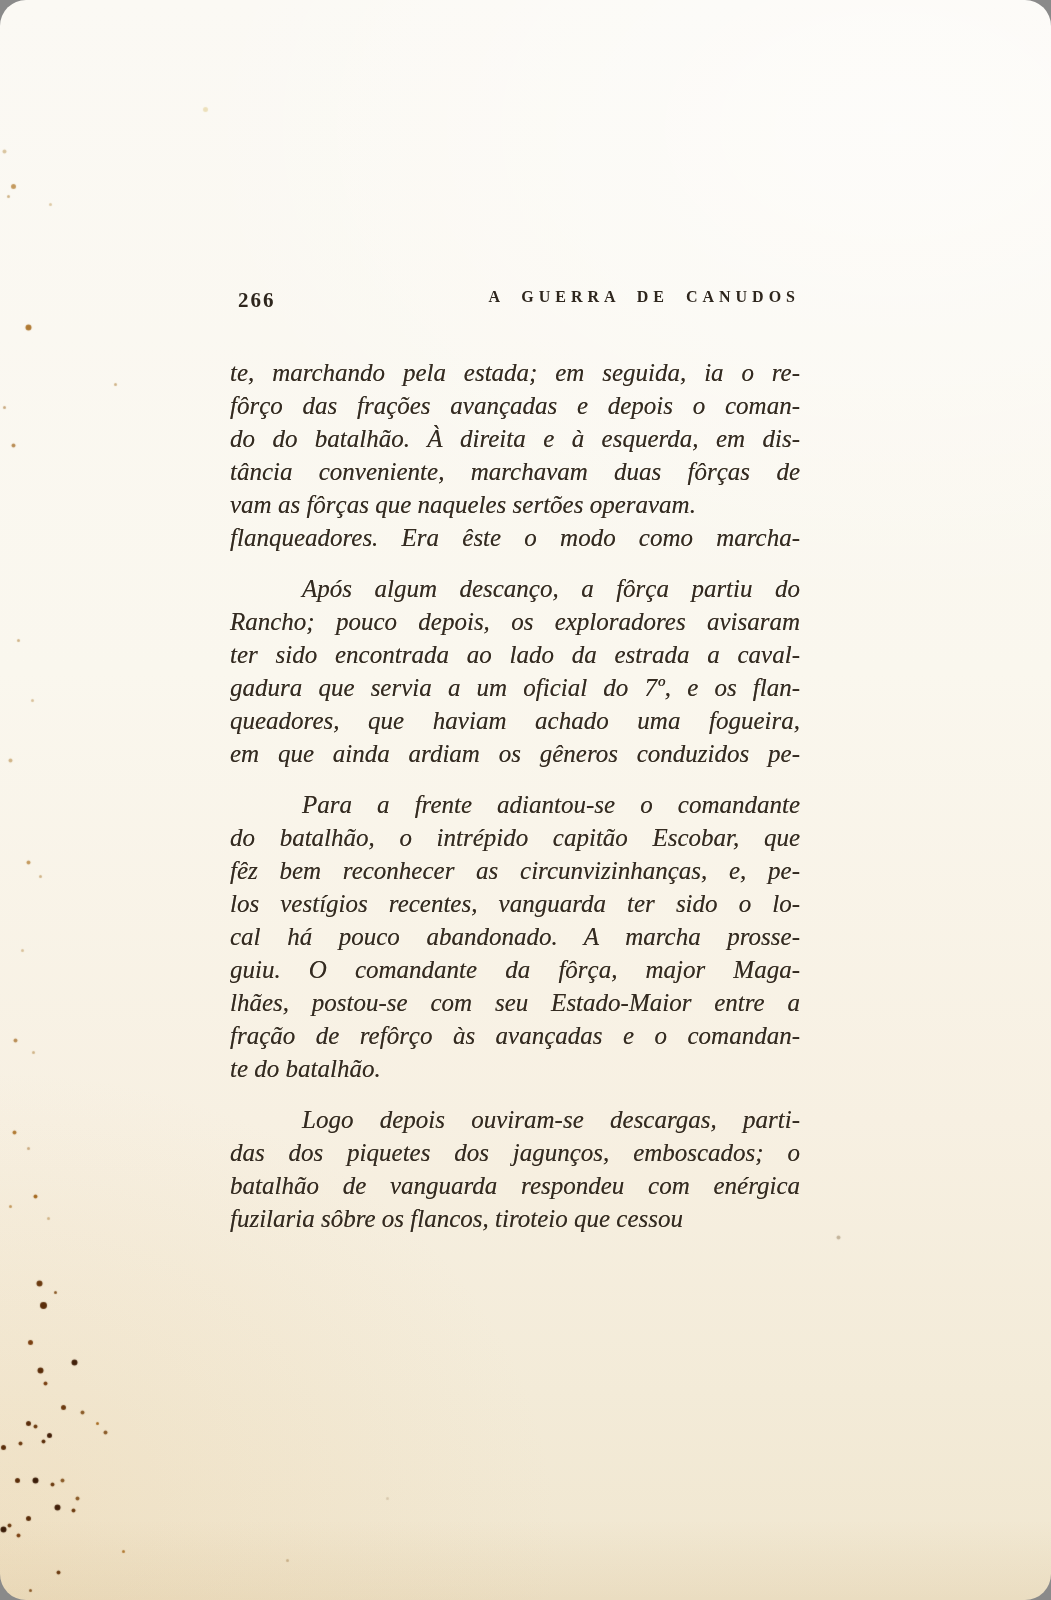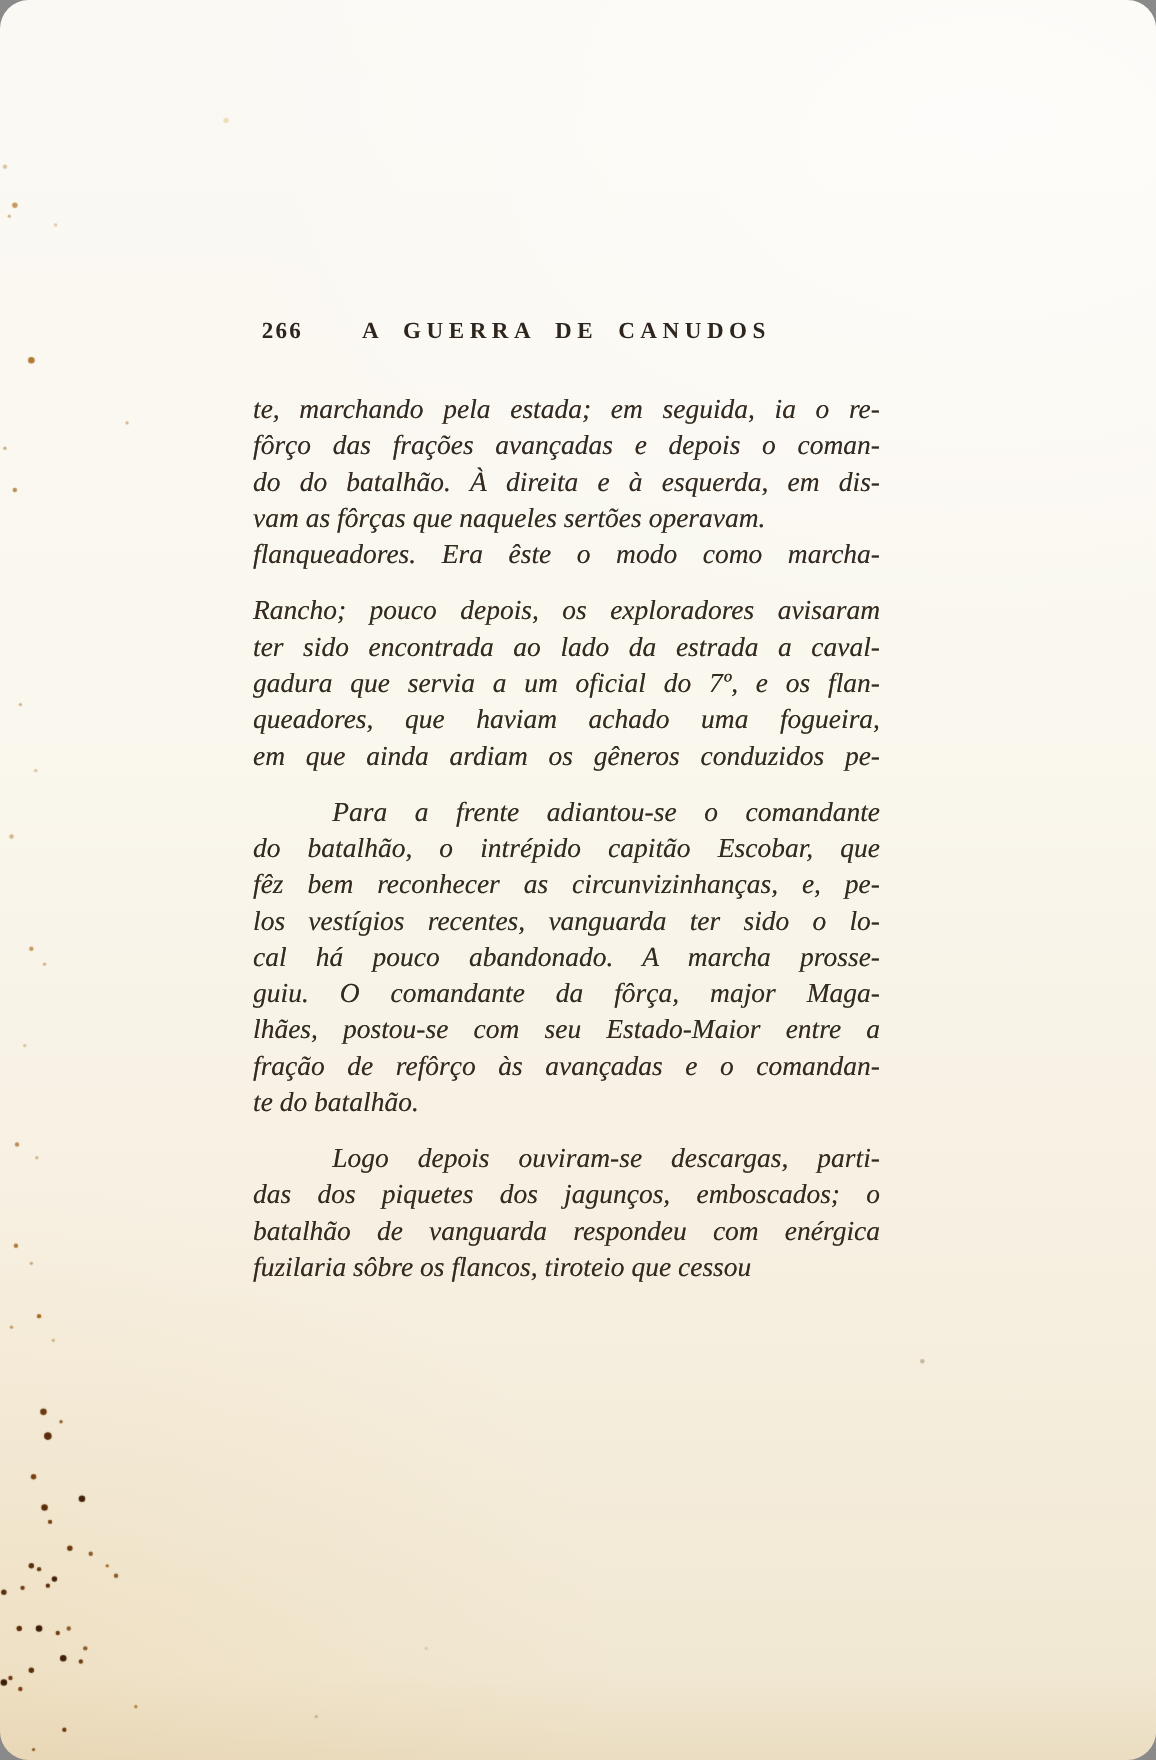--- a/index.html
+++ b/index.html
@@ -33,22 +33,22 @@
   .pagenum {
     position: absolute;
     left: 8px;
     top: 0;
     font-size: 21px;
     letter-spacing: 2px;
     font-weight: 600;
   }
   .title {
     display: block;
-    text-align: center;
-    font-size: 21px;
+    text-align: right;
+    font-size: 16px;
     font-weight: 600;
     letter-spacing: 5px;
     word-spacing: 8px;
     white-space: nowrap;
   }
 
   
   .bodytext {
     position: absolute;
     left: 230px;
@@ -150,25 +150,27 @@
     <span class="pagenum">266</span>
     <span class="title">A GUERRA DE CANUDOS</span>
   </div>
 
   <div class="bodytext">
 
     <div class="para">
       <div class="line">te, marchando pela estada; em seguida, ia o re-</div>
       <div class="line">fôrço das frações avançadas e depois o coman-</div>
       <div class="line">do do batalhão. À direita e à esquerda, em dis-</div>
+      <div class="line">tância conveniente, marchavam duas fôrças de</div>
       <div class="line last">vam as fôrças que naqueles sertões operavam.</div>
       <div class="line">flanqueadores. Era êste o modo como marcha-</div>
     </div>
 
     <div class="para">
+      <div class="line indent">Após algum descanço, a fôrça partiu do</div>
       <div class="line">Rancho; pouco depois, os exploradores avisaram</div>
       <div class="line">ter sido encontrada ao lado da estrada a caval-</div>
       <div class="line">gadura que servia a um oficial do 7º, e os flan-</div>
       <div class="line">queadores, que haviam achado uma fogueira,</div>
       <div class="line">em que ainda ardiam os gêneros conduzidos pe-</div>
     </div>
 
     <div class="para">
       <div class="line indent">Para a frente adiantou-se o comandante</div>
       <div class="line">do batalhão, o intrépido capitão Escobar, que</div>

